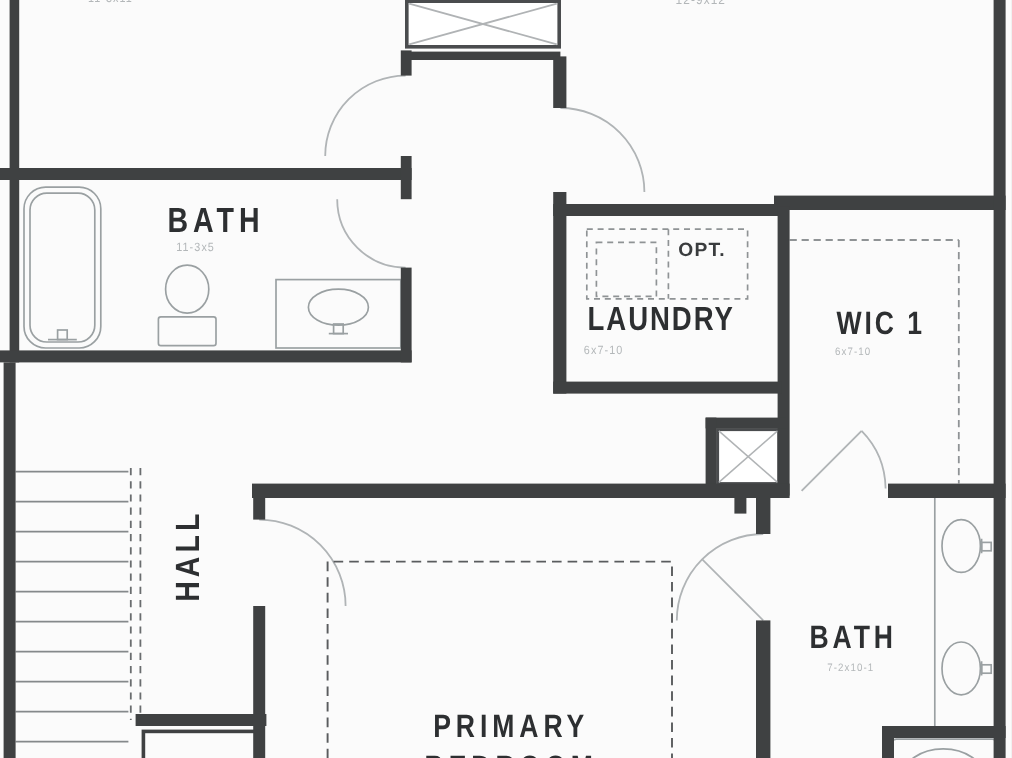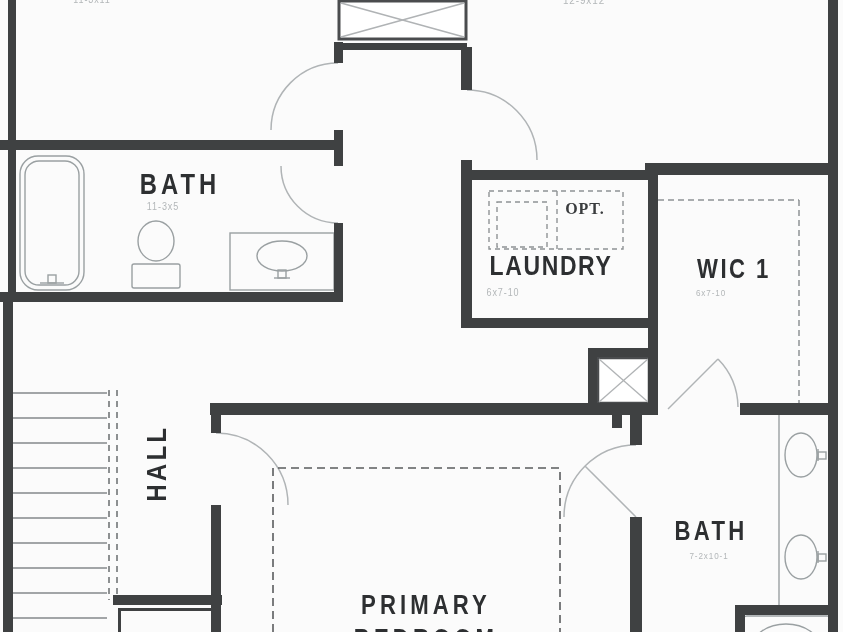--- a/index.html
+++ b/index.html
@@ -9,21 +9,21 @@
   .w{position:absolute;background:#3f4142;}
   .landing-box{position:absolute;left:118px;top:608px;width:92px;height:40px;
                border:3px solid #3f4142;background:transparent;}
   .lbl{position:absolute;color:#2d2f31;white-space:nowrap;
        transform:translateX(-50%) scaleX(0.82);transform-origin:center top;
        font-weight:bold;}
   .room{font-size:29px;letter-spacing:5px;}
   .room-sm{font-size:27px;letter-spacing:3px;}
   .dim{position:absolute;color:#b3b7b9;font-size:10px;letter-spacing:1px;white-space:nowrap;
        transform:translateX(-50%) scaleX(0.9);transform-origin:center top;font-weight:normal;}
-  .opt{position:absolute;font-family:Liberation Serif, serif;font-weight:700;
+  .opt{position:absolute;font-family:Liberation Sans, sans-serif;font-weight:700;
        font-size:16px;letter-spacing:1px;color:#3a3c3e;transform:translateX(-50%);white-space:nowrap;}
   .hall{position:absolute;color:#2d2f31;font-size:28px;letter-spacing:4px;font-weight:bold;
         white-space:nowrap;transform:translate(-50%,-50%) rotate(-90deg) scaleX(0.85);}
 </style>
 </head>
 <body>
 
 <div class="stage">
 
   <svg class="lines" viewBox="0 0 843 632">

